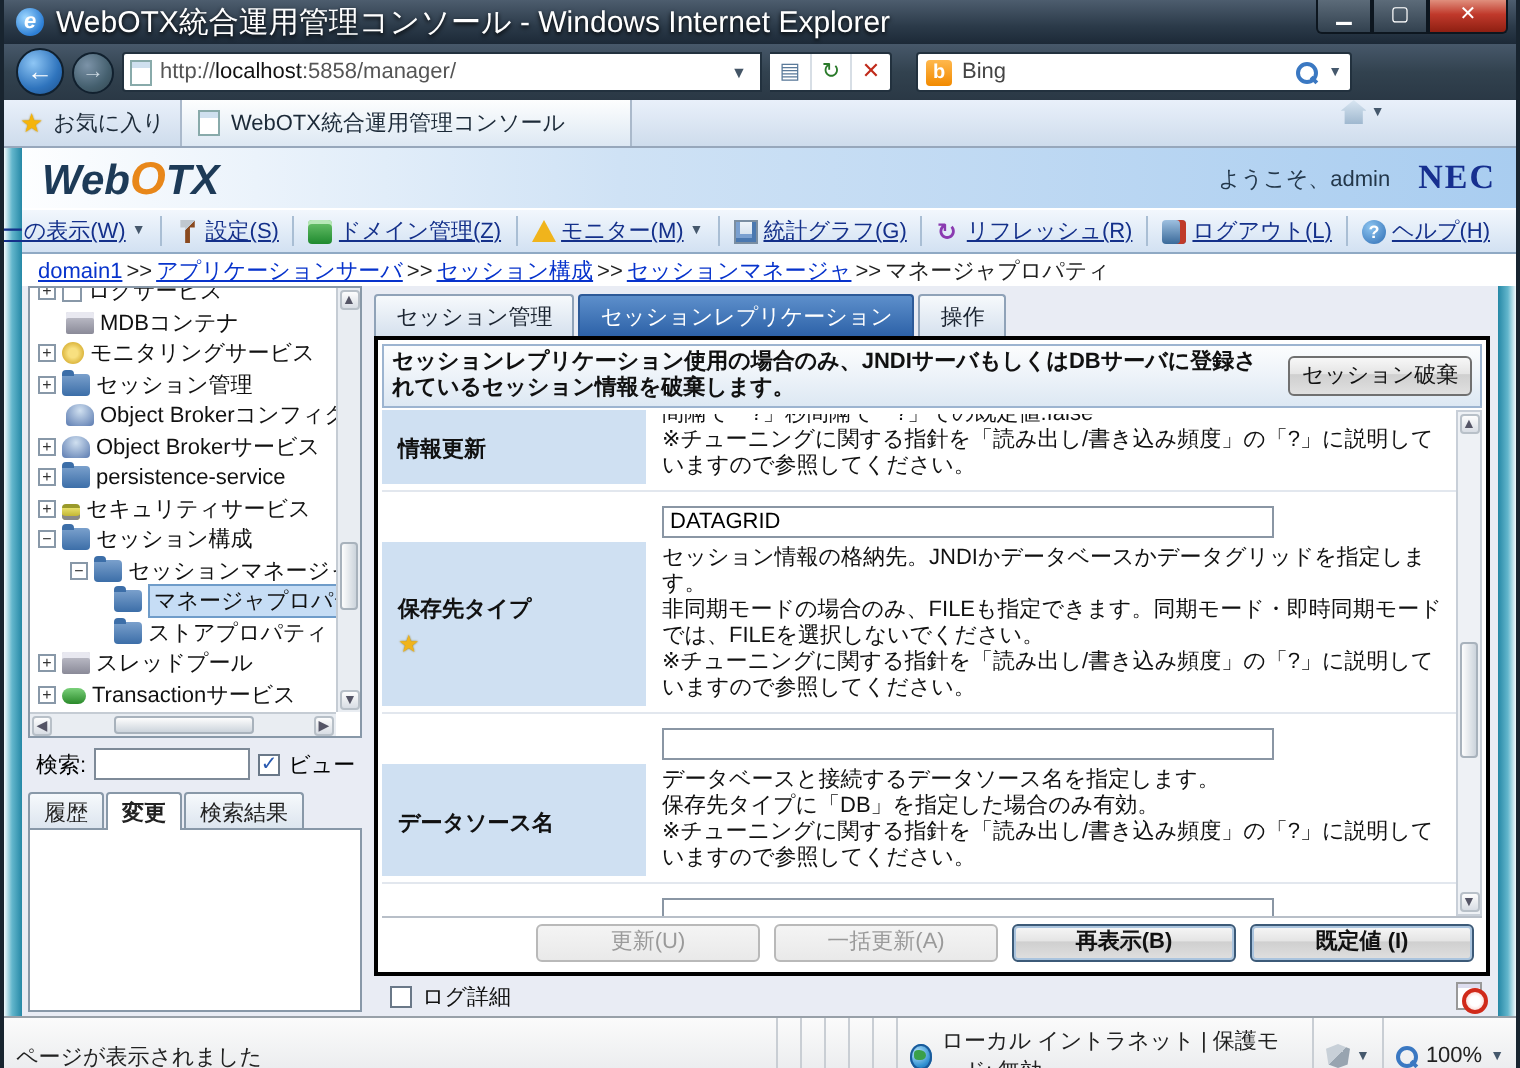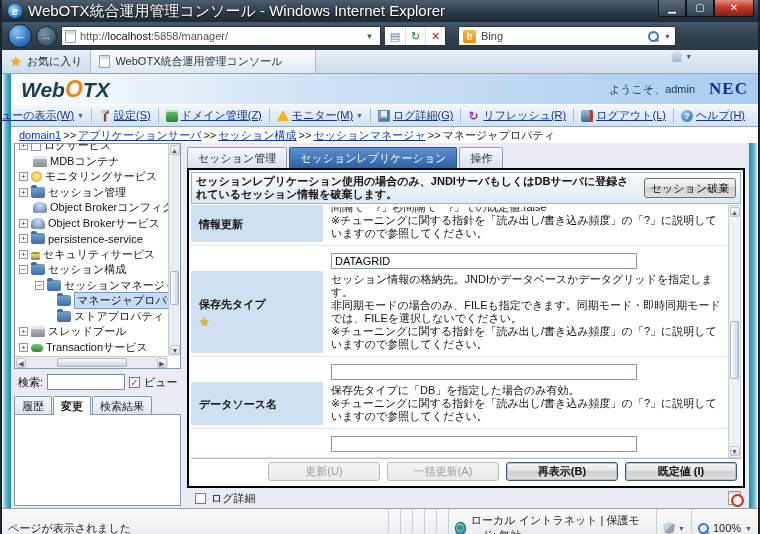--- a/index.html
+++ b/index.html
@@ -270,21 +270,21 @@
             <span class="mi mi-domain"></span>
             <u>ドメイン管理(Z)</u>
           </span>
         <span class="mitem">
             <span class="mi mi-monitor"></span>
             <u>モニター(M)</u>
             <span class="drop">▼</span>
           </span>
         <span class="mitem">
             <span class="mi mi-graph"></span>
-            <u>ログ詳細(G)</u>
+            <u>統計グラフ(G)</u>
           </span>
         <span class="mitem">
             <span class="mi mi-refresh">↻</span>
             <u>リフレッシュ(R)</u>
           </span>
         <span class="mitem">
             <span class="mi mi-logout"></span>
             <u>ログアウト(L)</u>
           </span>
         <span class="mitem">
@@ -444,20 +444,21 @@
                 </div>
               </div>
 
               <div class="frow">
                 <div class="inputline"><input value="" style=""></div>
                 <div class="descline">
                   <div class="flabel">
                       <span>データソース名</span>
                     </div>
                   <div class="fdesc">
+                    <div>データベースと接続するデータソース名を指定します。</div>
                     <div>保存先タイプに「DB」を指定した場合のみ有効。</div>
                     <div>※チューニングに関する指針を「読み出し/書き込み頻度」の「?」に説明していますので参照してください。</div>
                   </div>
                 </div>
               </div>
 
               <div class="frow">
                 <div class="inputline"><input value="" style=""></div>
 
               </div>

